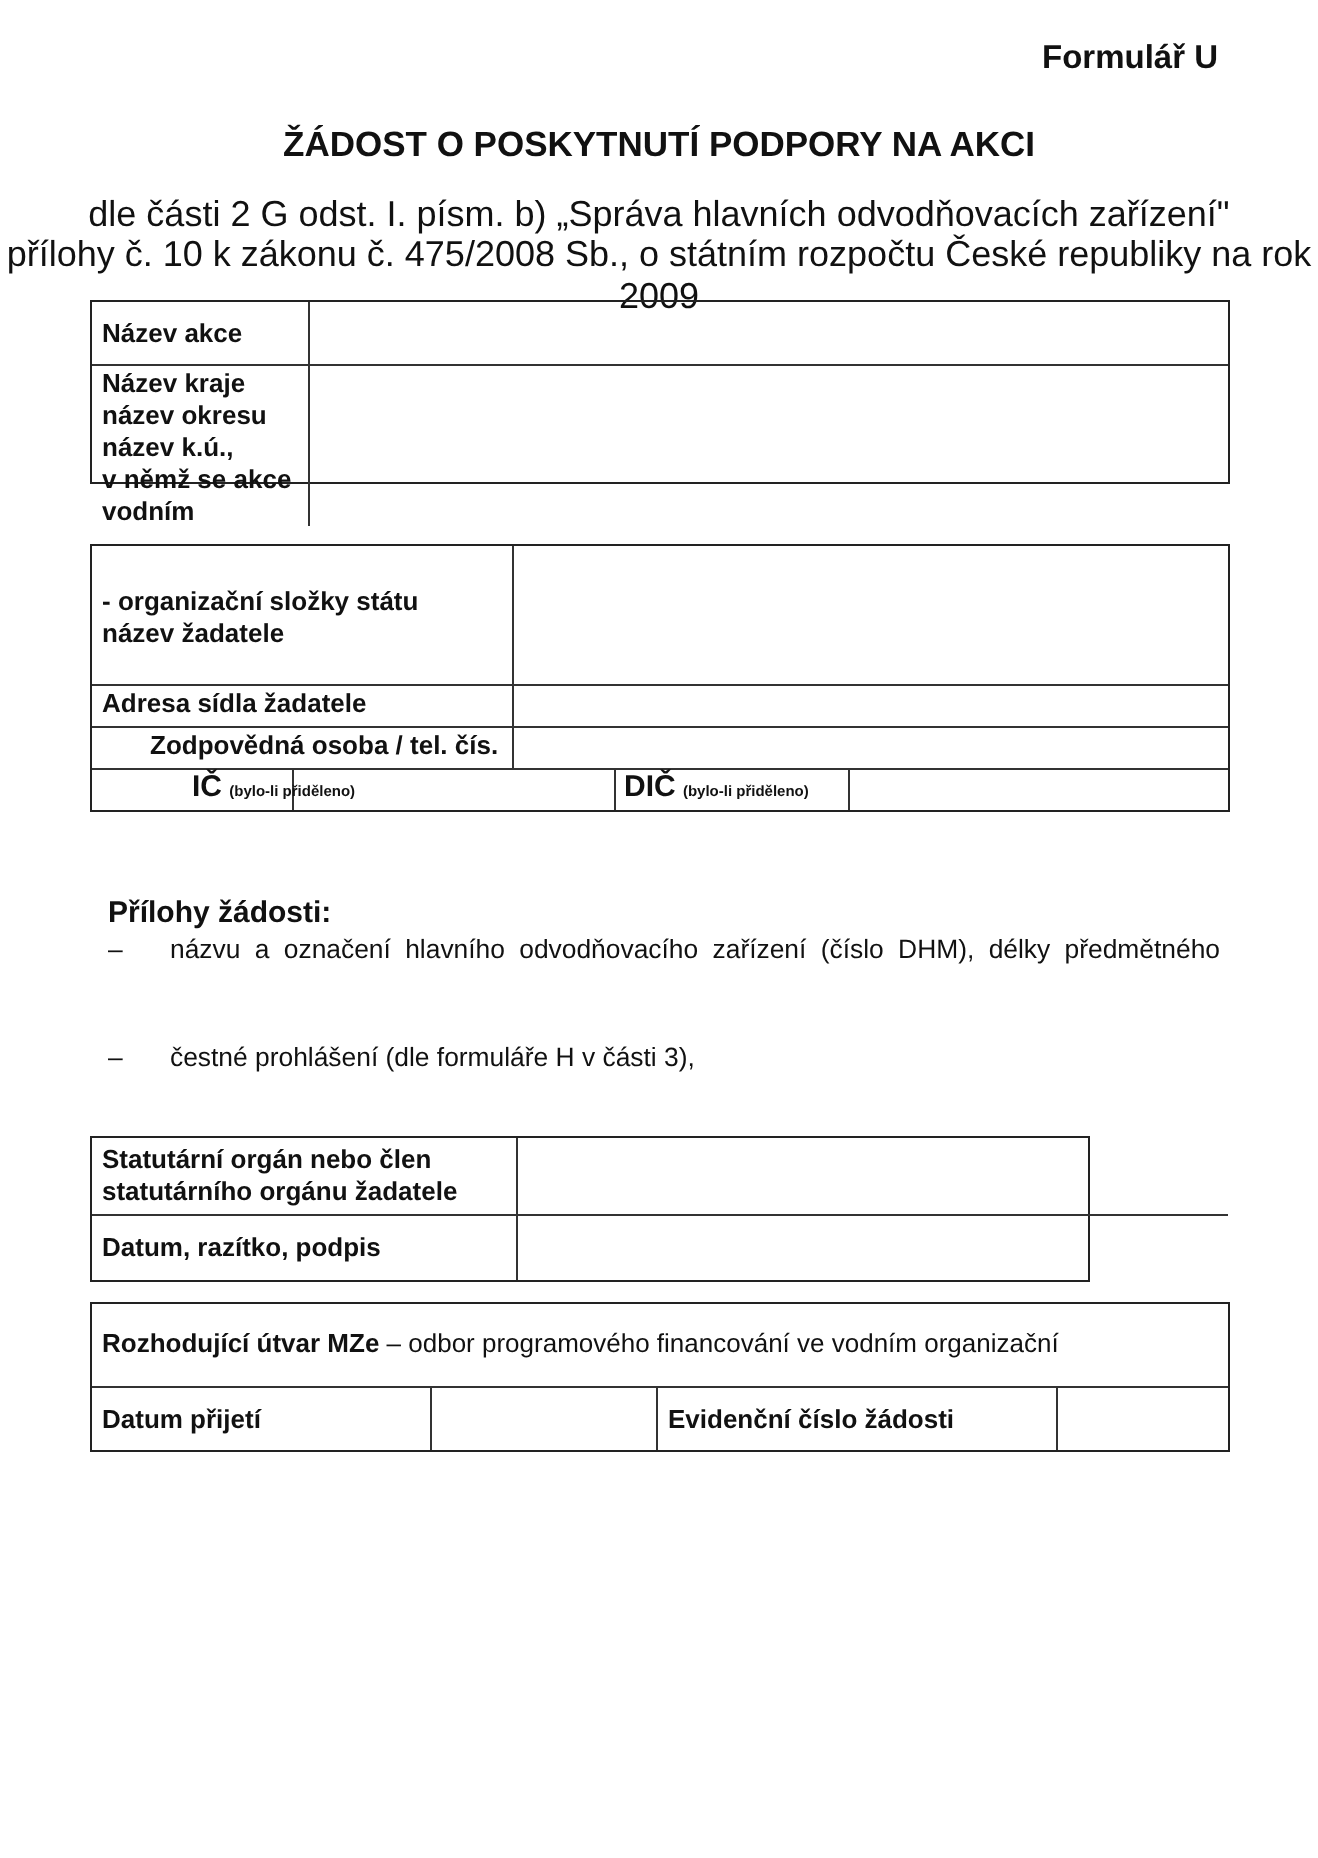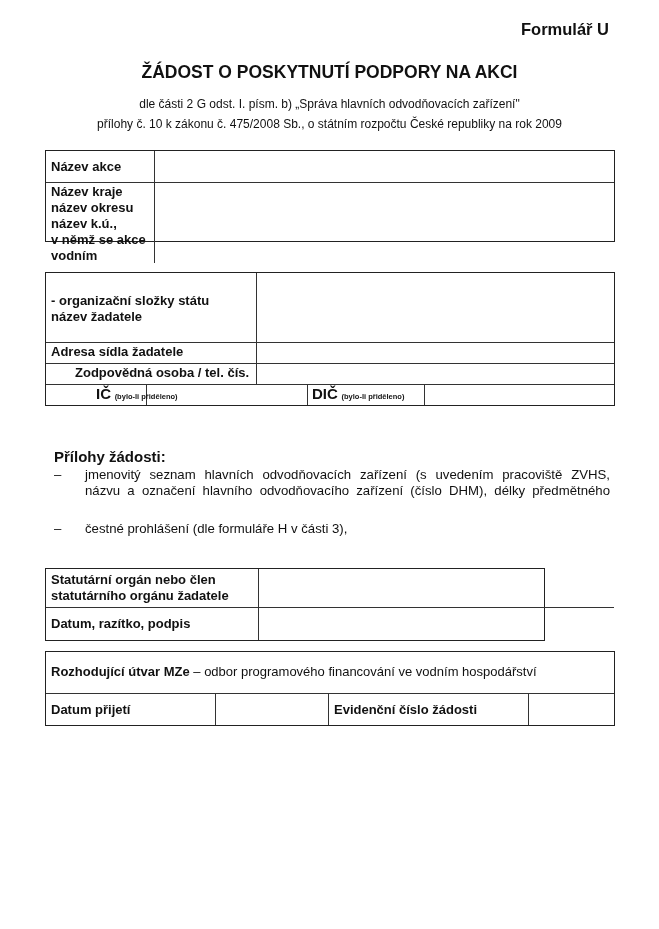--- a/index.html
+++ b/index.html
@@ -1,21 +1,21 @@
 <!DOCTYPE html>
 <html><head>
 <meta charset="utf-8">
 <style>
   html, body { margin:0; padding:0; background:#ffffff; }
   body { width:659px; height:929px; position:relative; overflow:hidden;
          font-family:"Liberation Sans", sans-serif; color:#111; }
   .abs { position:absolute; }
   .form-id { left:0; top:20px; width:609px; text-align:right; font-weight:bold; font-size:16.5px; }
   .title { left:0; top:62px; width:659px; text-align:center; font-weight:bold; font-size:17.5px; }
-  .sub { left:0; width:659px; text-align:center; font-size:12px; }
+  .sub { left:0; width:659px; text-align:center; font-size:18px; }
   .sub1 { top:97px; }
   .sub2 { top:117px; }
   .tbl { position:absolute; border:1px solid #222; box-sizing:border-box; }
   .cell { position:absolute; box-sizing:border-box; font-size:13px; font-weight:bold; line-height:16px; }
   .hline { position:absolute; height:1px; background:#333; }
   .vline { position:absolute; width:1px; background:#333; }
   .small { font-size:7.5px; font-weight:bold; }
   .big { font-size:15px; font-weight:bold; }
   .att-title { left:54px; top:448px; font-weight:bold; font-size:15px; }
   .att-item { left:54px; width:556px; font-size:13.2px; line-height:16px; }
@@ -79,21 +79,20 @@
     <span class="small">(bylo-li přiděleno)</span>
   </div>
   <div class="cell" style="left:379px; top:112px; width:189px; height:20px;"></div>
 </div>
 
 <div class="abs att-title">Přílohy žádosti:</div>
 
 <div class="abs att-item" style="top:467px; height:50px;">
   <span class="att-dash">–</span>
   <div class="att-text">
-    <div style="text-align-last:justify;">jmenovitý seznam hlavních odvodňovacích zařízení (s uvedením pracoviště ZVHS,</div>
     <div style="text-align-last:justify;">názvu a označení hlavního odvodňovacího zařízení (číslo DHM), délky předmětného</div>
   </div>
 </div>
 
 <div class="abs att-item" style="top:521px; height:18px;">
   <span class="att-dash">–</span>
   <div class="att-text">
     <div>čestné prohlášení (dle formuláře H v části 3),</div>
   </div>
 </div>
@@ -106,21 +105,21 @@
     <div>statutárního orgánu žadatele</div>
   </div>
   <div class="cell" style="left:213px; top:0; width:355px; height:38px;"></div>
   <div class="cell" style="left:5px; top:47px;">Datum, razítko, podpis</div>
   <div class="cell" style="left:213px; top:39px; width:355px; height:32px;"></div>
 </div>
 
 <div class="tbl" style="left:45px; top:651px; width:570px; height:75px;">
   <div class="hline" style="left:0; top:41px; width:568px;"></div>
   <div class="cell" style="left:5px; top:12px; width:560px;">
-    <span>Rozhodující útvar MZe</span><span class="normal"> – odbor programového financování ve vodním hospodářství</span>
+    <span>Rozhodující útvar MZe</span><span class="normal"> – odbor programového financování ve vodním organizační</span>
   </div>
   <div class="vline" style="left:169px; top:41px; height:32px;"></div>
   <div class="vline" style="left:282px; top:41px; height:32px;"></div>
   <div class="vline" style="left:482px; top:41px; height:32px;"></div>
   <div class="cell" style="left:5px; top:50px;">Datum přijetí</div>
   <div class="cell" style="left:170px; top:42px; width:112px; height:31px;"></div>
   <div class="cell" style="left:288px; top:50px;">Evidenční číslo žádosti</div>
   <div class="cell" style="left:483px; top:42px; width:85px; height:31px;"></div>
 </div>
 

